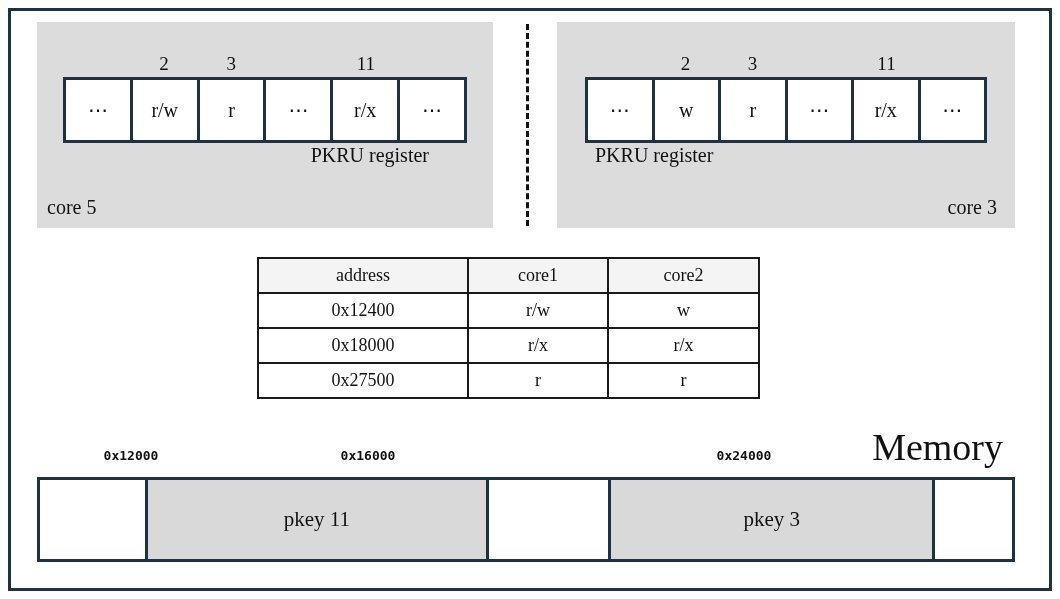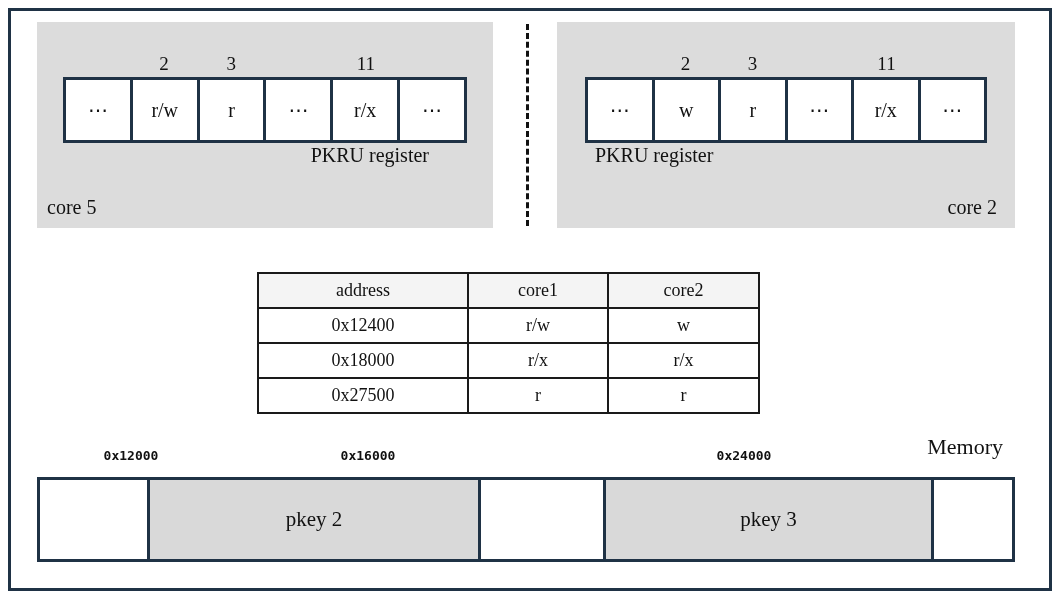--- a/index.html
+++ b/index.html
@@ -71,40 +71,40 @@
     position: absolute;
     font-size: 20px;
     bottom: 9px;
   }
   .corner-bl { left: 10px; }
   .corner-br { right: 18px; }
 
   
   .perm-table {
     position: absolute;
-    left: 257px; top: 272px;
+    left: 257px; top: 257px;
     border-collapse: collapse;
     font-size: 18px;
   }
   .perm-table th, .perm-table td {
     border: 2px solid #1a1a1a;
     text-align: center;
     vertical-align: middle;
     height: 33px;
     padding: 0;
     font-weight: normal;
   }
   .perm-table th { background: #f4f4f4; }
   .perm-table td { background: #ffffff; }
 
   
   .memory-title {
     position: absolute;
     top: 431px; right: 57px;
-    font-size: 22px;
+    font-size: 38px;
     line-height: 32px;
   }
   .addr-label {
     position: absolute;
     top: 448px;
     transform: translateX(-50%);
     font-family: "DejaVu Sans Mono", monospace;
     font-size: 13px;
     font-weight: 600;
     white-space: nowrap;
@@ -172,21 +172,21 @@
       <div class="register">
         <div class="cell">⋯</div>
         <div class="cell">w</div>
         <div class="cell">r</div>
         <div class="cell">⋯</div>
         <div class="cell">r/x</div>
         <div class="cell">⋯</div>
       </div>
       <div class="reg-caption cap-left">PKRU register</div>
     </div>
-    <div class="corner-label corner-br">core 2</div>
+    <div class="corner-label corner-br">core 3</div>
   </div>
 
   <table class="perm-table">
     <colgroup>
       <col style="width:210px">
         <col style="width:140px">
         <col style="width:151px">
     </colgroup>
     <thead>
       <tr>
@@ -215,20 +215,20 @@
   </table>
 
   <div class="memory-title">Memory</div>
 
   <div class="addr-label addr-1">0x12000</div>
   <div class="addr-label addr-2">0x16000</div>
   <div class="addr-label addr-3">0x24000</div>
 
   <div class="memory-bar">
     <div class="seg seg-free" style="flex-grow:93"></div>
-    <div class="seg seg-pkey" style="flex-grow:237">pkey 2</div>
+    <div class="seg seg-pkey" style="flex-grow:240">pkey 11</div>
     <div class="seg seg-free" style="flex-grow:106"></div>
     <div class="seg seg-pkey" style="flex-grow:234">pkey 3</div>
     <div class="seg seg-free" style="flex-grow:68"></div>
   </div>
 
   <div class="frame"></div>
 </div>
 
 </body></html>

